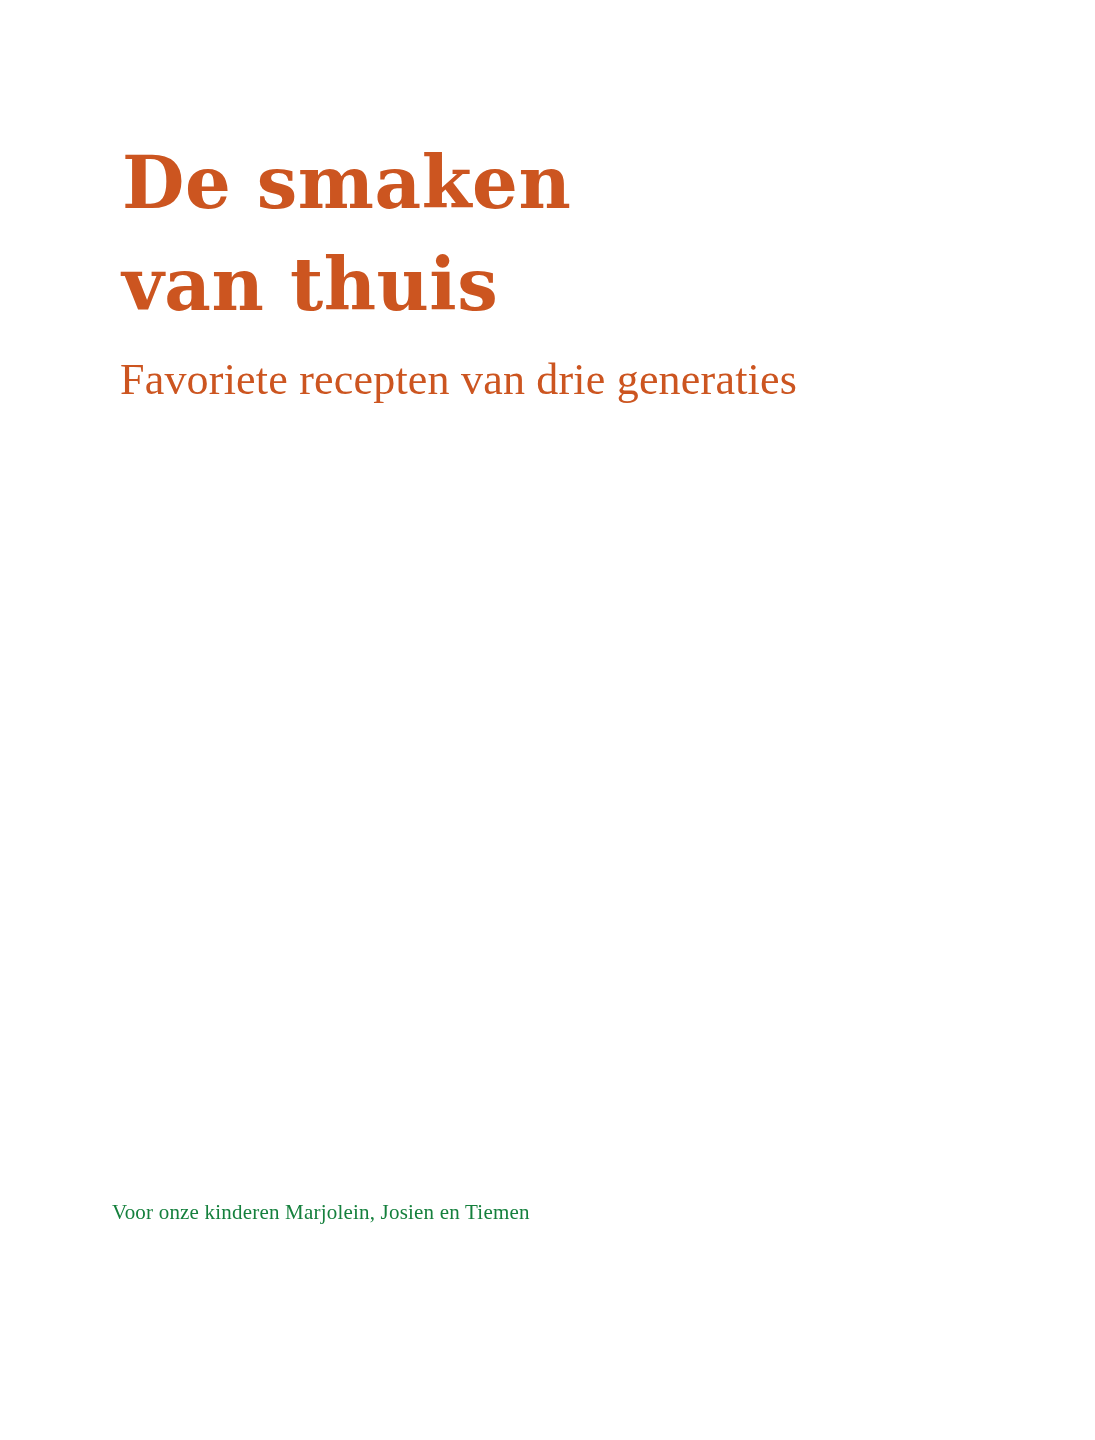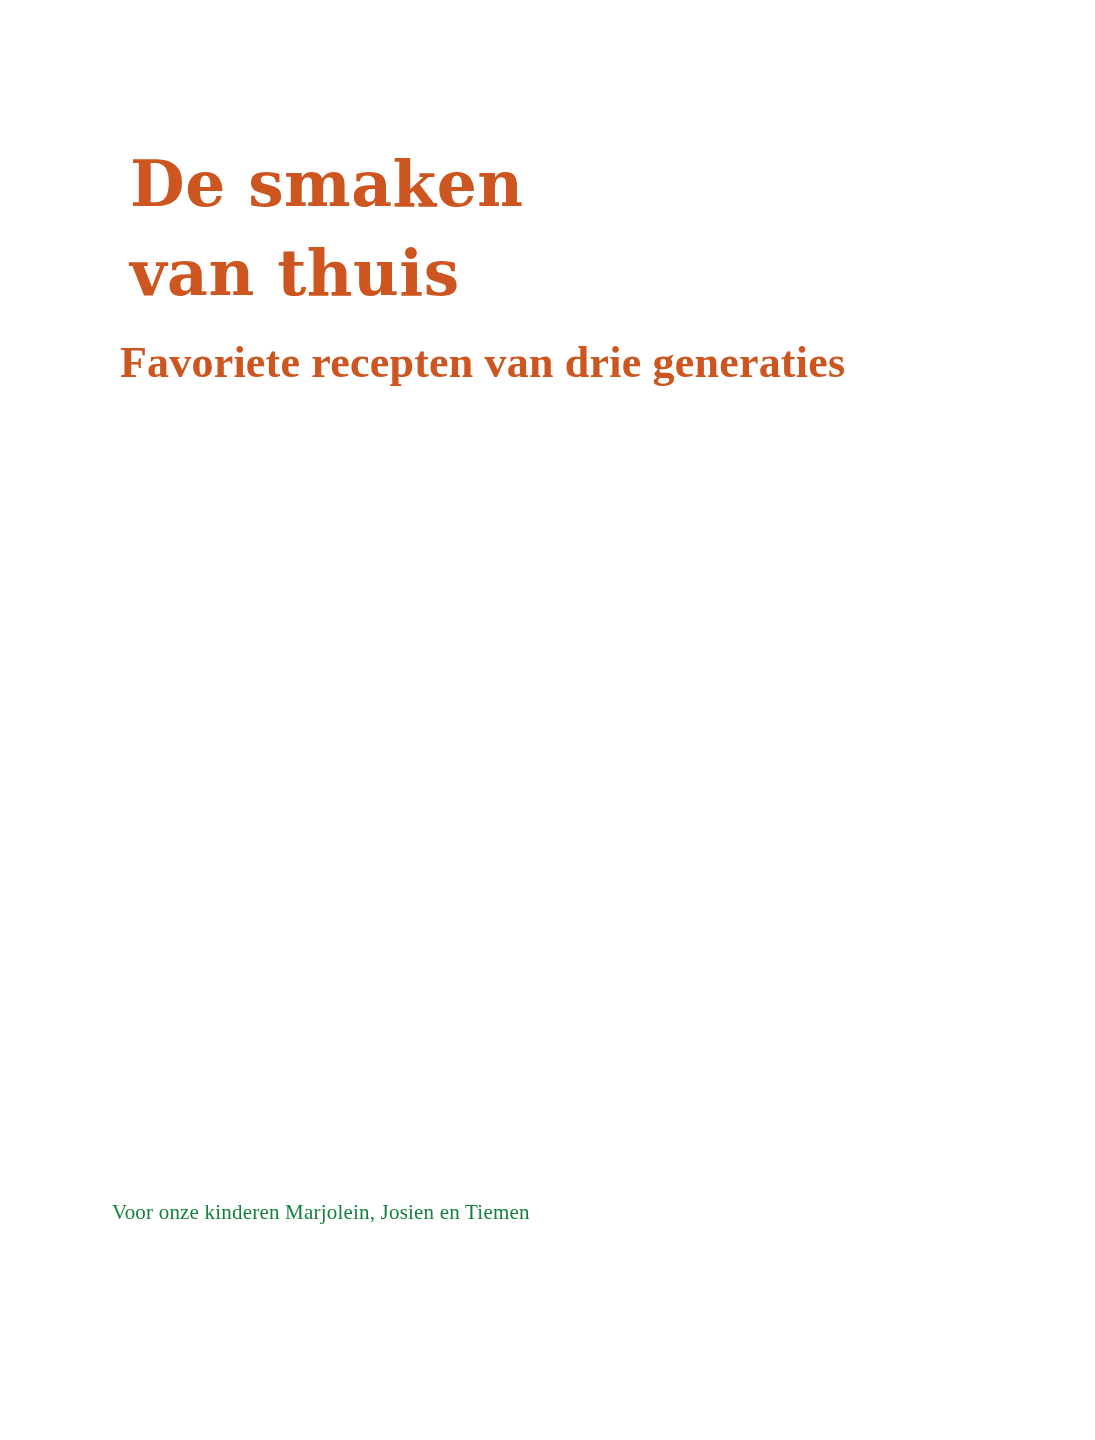--- a/index.html
+++ b/index.html
@@ -29,30 +29,30 @@
     position: absolute;
     left: 118px;
     top: 128px;
     width: 860px;
   }
 
   .book-title {
     font-family: "DejaVu Serif", "Liberation Serif", serif;
     font-weight: 700;
     color: #cc5520;
-    font-size: 63px;
+    font-size: 72px;
     line-height: 1.42;
     letter-spacing: 0.5px;
-    margin: 12px;
+    margin: 4px;
     white-space: pre-line;
   }
 
   .book-subtitle {
     font-family: "Liberation Serif", serif;
-    font-weight: 700;
+    font-weight: 400;
     color: #cc5520;
     font-size: 44px;
     line-height: 1.2;
     margin: 18px 0 0 2px;
     letter-spacing: 0.2px;
   }
 
   .dedication {
     position: absolute;
     left: 112px;

